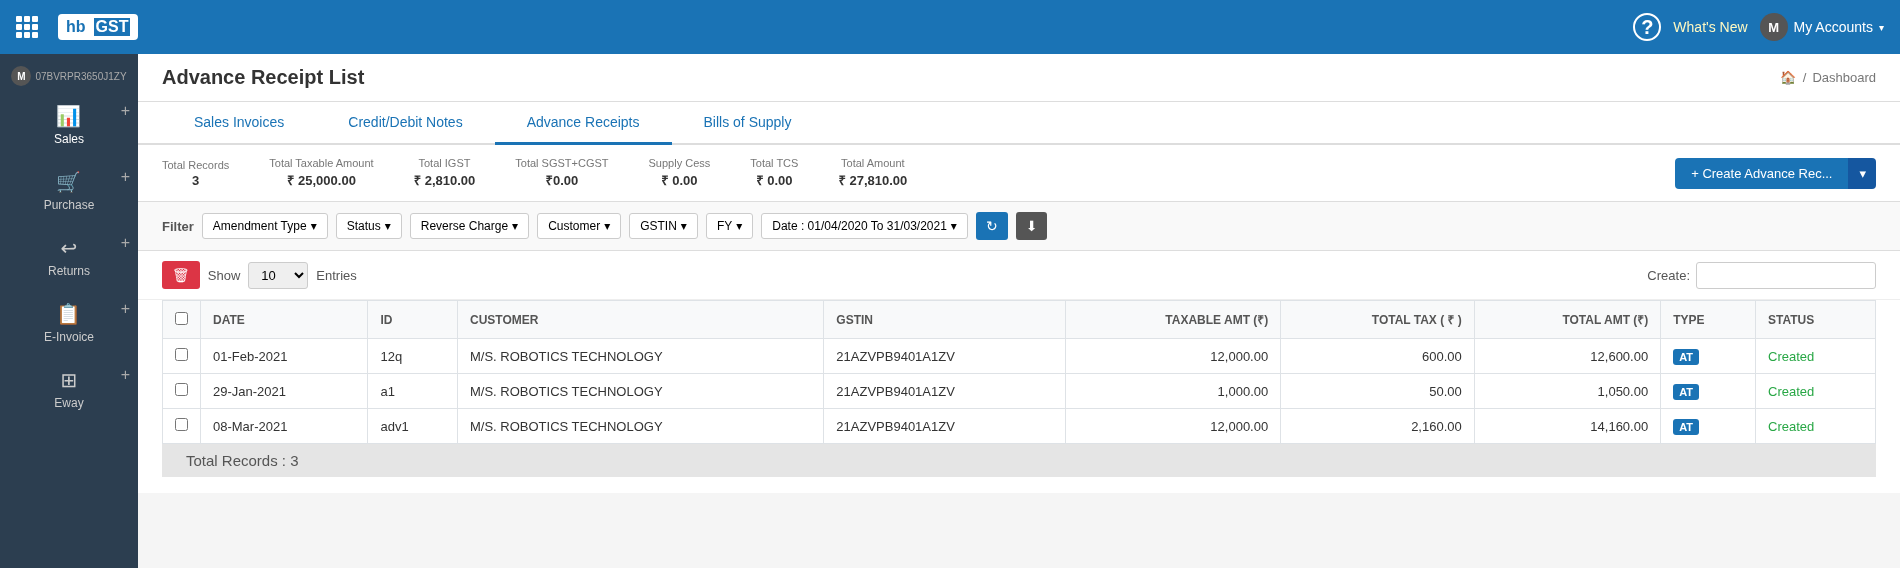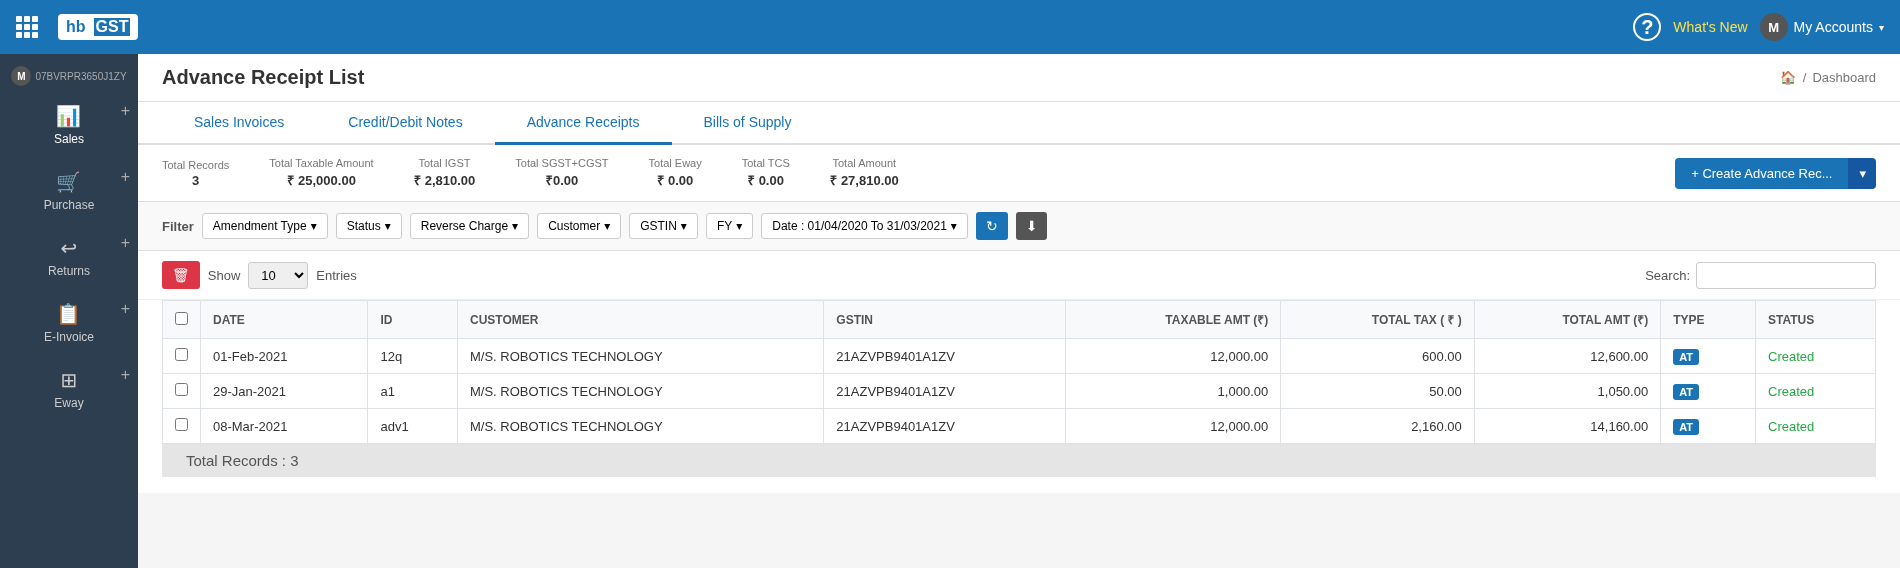--- a/index.html
+++ b/index.html
@@ -15,21 +15,21 @@
     .logo-box {
       display: flex; align-items: center; background: white; border-radius: 4px; padding: 4px 8px; gap: 8px;
     }
     .logo-hb { color: #1a73b5; font-weight: bold; font-size: 16px; }
     .logo-gst { color: white; font-weight: bold; font-size: 16px; background: #1a73b5; padding: 0 2px; }
     .top-nav-spacer { flex: 1; }
     .top-nav-help {
       color: white; font-size: 20px; cursor: pointer; border: 2px solid white; border-radius: 50%;
       width: 28px; height: 28px; display: flex; align-items: center; justify-content: center; font-weight: bold;
     }
-    .top-nav-whats-new { color: #fde047; font-size: 14px; cursor: pointer; text-decoration: none; }
+    .top-nav-whats-new { color: #fef9c3; font-size: 14px; cursor: pointer; text-decoration: none; }
     .top-nav-account {
       display: flex; align-items: center; gap: 6px; color: white; cursor: pointer; font-size: 14px;
     }
     .account-avatar {
       width: 28px; height: 28px; background: #555; border-radius: 50%;
       display: flex; align-items: center; justify-content: center; color: white; font-weight: bold; font-size: 13px;
     }
     .chevron-down { font-size: 10px; }
 
     
@@ -247,21 +247,21 @@
       </div>
       <div class="summary-item">
         <span class="summary-label">Total IGST</span>
         <span class="summary-value">₹ 2,810.00</span>
       </div>
       <div class="summary-item">
         <span class="summary-label">Total SGST+CGST</span>
         <span class="summary-value">₹0.00</span>
       </div>
       <div class="summary-item">
-        <span class="summary-label">Total Eway</span>
+        <span class="summary-label">Supply Cess</span>
         <span class="summary-value">₹ 0.00</span>
       </div>
       <div class="summary-item">
         <span class="summary-label">Total TCS</span>
         <span class="summary-value">₹ 0.00</span>
       </div>
       <div class="summary-item">
         <span class="summary-label">Total Amount</span>
         <span class="summary-value">₹ 27,810.00</span>
       </div>
@@ -309,21 +309,21 @@
       <button class="delete-btn">🗑</button>
       <span class="show-label">Show</span>
       <select class="entries-select">
         <option>10</option>
         <option>25</option>
         <option>50</option>
         <option>100</option>
       </select>
       <span class="entries-label">Entries</span>
       <div class="search-container">
-        <span class="search-label">Search:</span>
+        <span class="search-label">Create:</span>
         <input type="text" class="search-input" style="">
       </div>
     </div>
 
     <div class="table-wrapper">
       <table>
         <thead>
           <tr>
             <th class="checkbox-cell">
               <input type="checkbox" style="">

